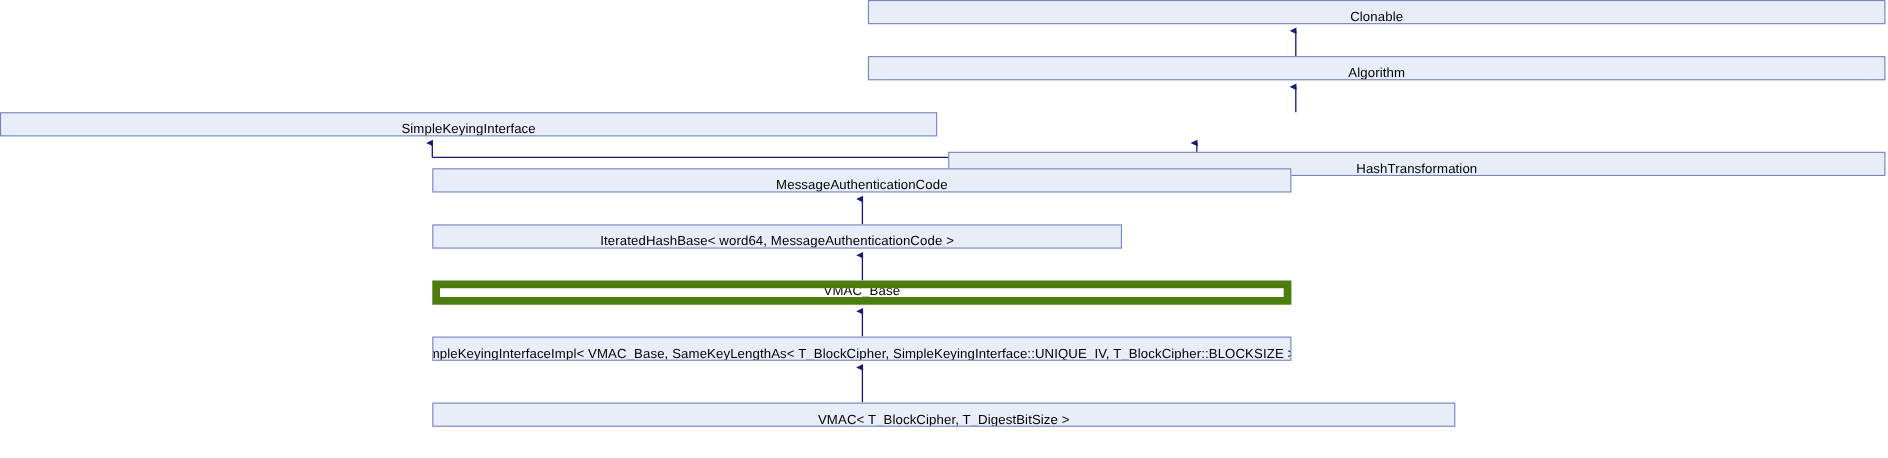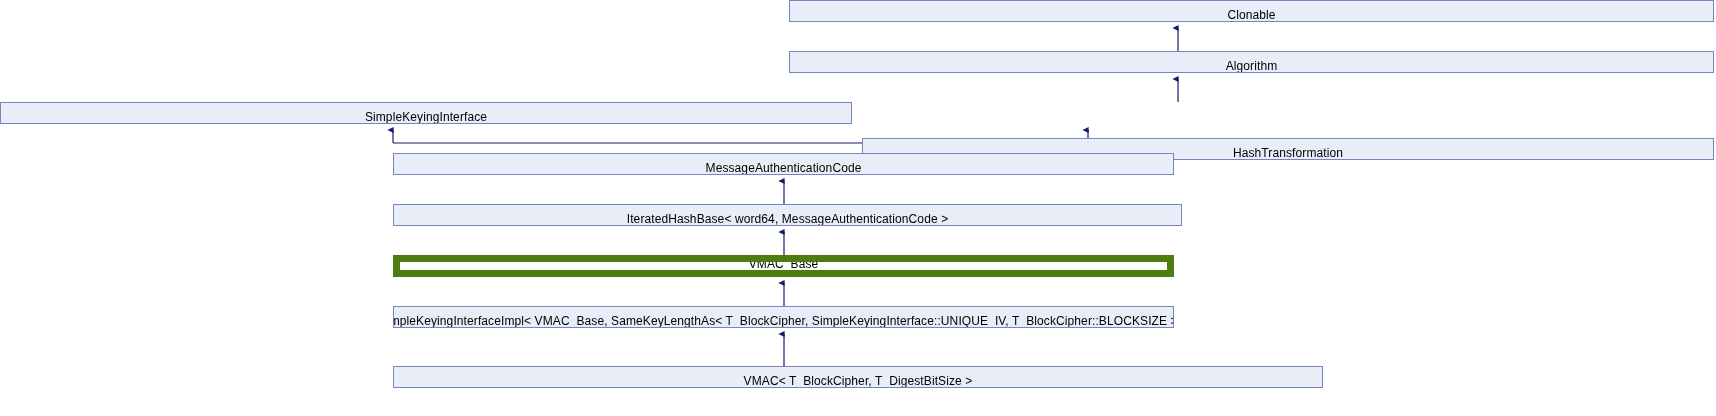--- a/index.html
+++ b/index.html
@@ -110,21 +110,21 @@
   </div>
 
   <div class="node" style="left:862px; top:102px; width:852px; height:22px;margin-top:36px;">
     <span class="node-label">HashTransformation</span>
   </div>
 
   <div class="node" style="left:393px; top:153px; width:781px; height:22px;">
     <span class="node-label">MessageAuthenticationCode</span>
   </div>
 
-  <div class="node" style="left:393px; top:204px; width:789px; height:22px;">
+  <div class="node" style="left:393px; top:204px; width:627px; height:22px;">
     <span class="node-label">IteratedHashBase&lt; word64, MessageAuthenticationCode &gt;</span>
   </div>
 
   <div class="node highlight" style="left:393px; top:255px; width:781px; height:22px;">
     <span class="node-label">VMAC_Base</span>
   </div>
 
   <div class="node" style="left:393px; top:306px; width:781px; height:22px;">
     <span class="node-label">SimpleKeyingInterfaceImpl&lt; VMAC_Base, SameKeyLengthAs&lt; T_BlockCipher, SimpleKeyingInterface::UNIQUE_IV, T_BlockCipher::BLOCKSIZE &gt; &gt;</span>
   </div>

